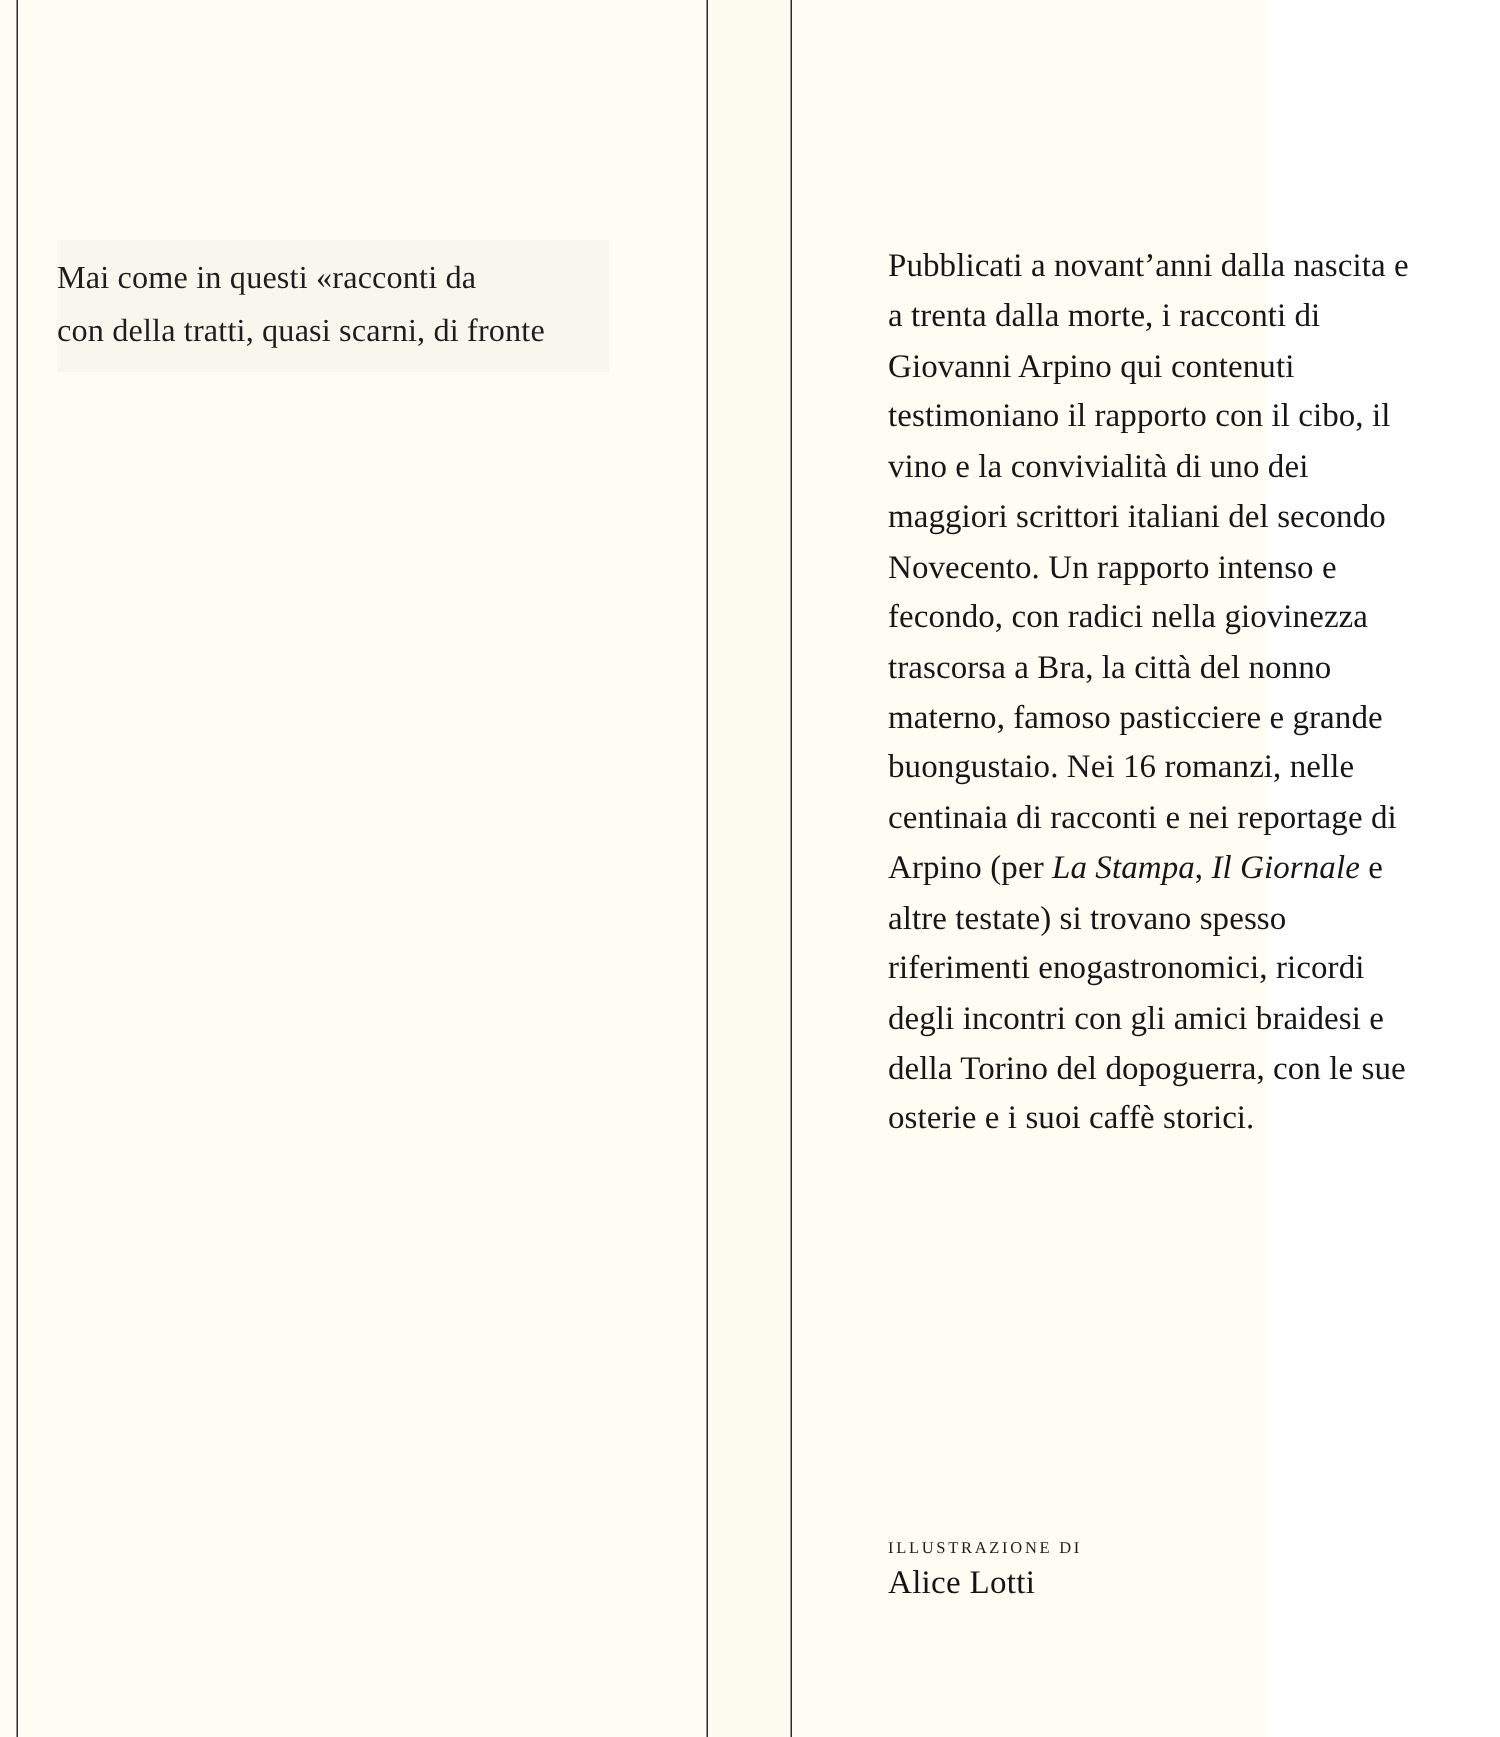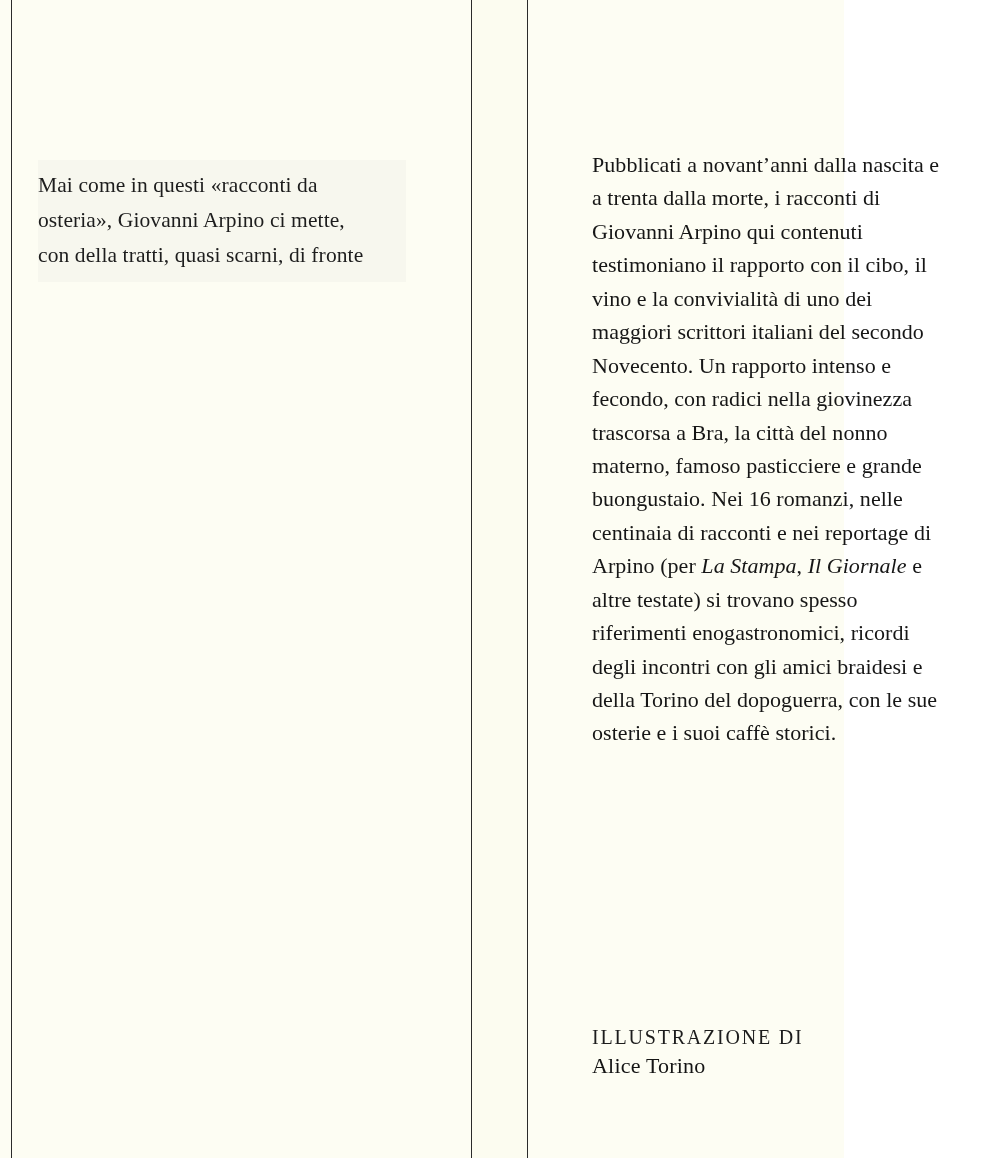--- a/index.html
+++ b/index.html
@@ -70,73 +70,72 @@
     line-height: 1.62;
     color: #1d1d1d;
     letter-spacing: 0.1px;
   }
   .quote p { margin: 0; }
 
   
   .blurb {
     position: absolute;
     left: 64px;
-    top: 148px;
+    top: 160px;
     width: 360px;
     font-size: 22px;
     line-height: 1.52;
     color: #161616;
     letter-spacing: 0.05px;
   }
   .blurb p { margin: 0; }
   .blurb em { font-style: italic; }
 
   
   .credit {
     position: absolute;
     left: 64px;
     top: 1026px;
     width: 360px;
   }
   .credit-label {
-    font-size: 20px;
+    font-size: 11px;
     letter-spacing: 1.8px;
     color: #1d1d1d;
     text-transform: uppercase;
     margin-bottom: 4px;
   }
   .credit-name {
     font-size: 22px;
     color: #141414;
     letter-spacing: 0.2px;
   }
 </style>
 </head>
 <body>
 
 <div class="page">
 
   <div class="panel panel-flap">
     <div class="quote">
       <p>Mai come in questi «racconti da</p>
-      <p>osteria», Giovanni Arpino ci mette,</p>
       <p>con della tratti, quasi scarni, di fronte</p>
     </div>
   </div>
 
   <div class="panel panel-gutter"></div>
 
   <div class="panel panel-back">
     <div class="blurb">
       <p><span>Pubblicati a novant’anni dalla nascita e a trenta dalla morte, i racconti di Giovanni Arpino qui contenuti testimoniano il rapporto con il cibo, il vino e la convivialità di uno dei maggiori scrittori italiani del secondo Novecento. Un rapporto intenso e fecondo, con radici nella giovinezza trascorsa a Bra, la città del nonno materno, famoso pasticciere e grande buongustaio. Nei 16 romanzi, nelle centinaia di racconti e nei reportage di Arpino (per </span><em>La Stampa</em><span>, </span><em>Il Giornale</em><span> e altre testate) si trovano spesso riferimenti enogastronomici, ricordi degli incontri con gli amici braidesi e della Torino del dopoguerra, con le sue osterie e i suoi caffè storici.</span></p>
     </div>
 
     <div class="credit">
       <div class="credit-label">Illustrazione di</div>
-      <div class="credit-name">Alice Torino</div>
+      <div class="credit-name">Alice Lotti</div>
     </div>
   </div>
 
   <div class="rule left-edge"></div>
   <div class="rule flap-fold"></div>
   <div class="rule spine"></div>
 
 </div>
 
 </body></html>

